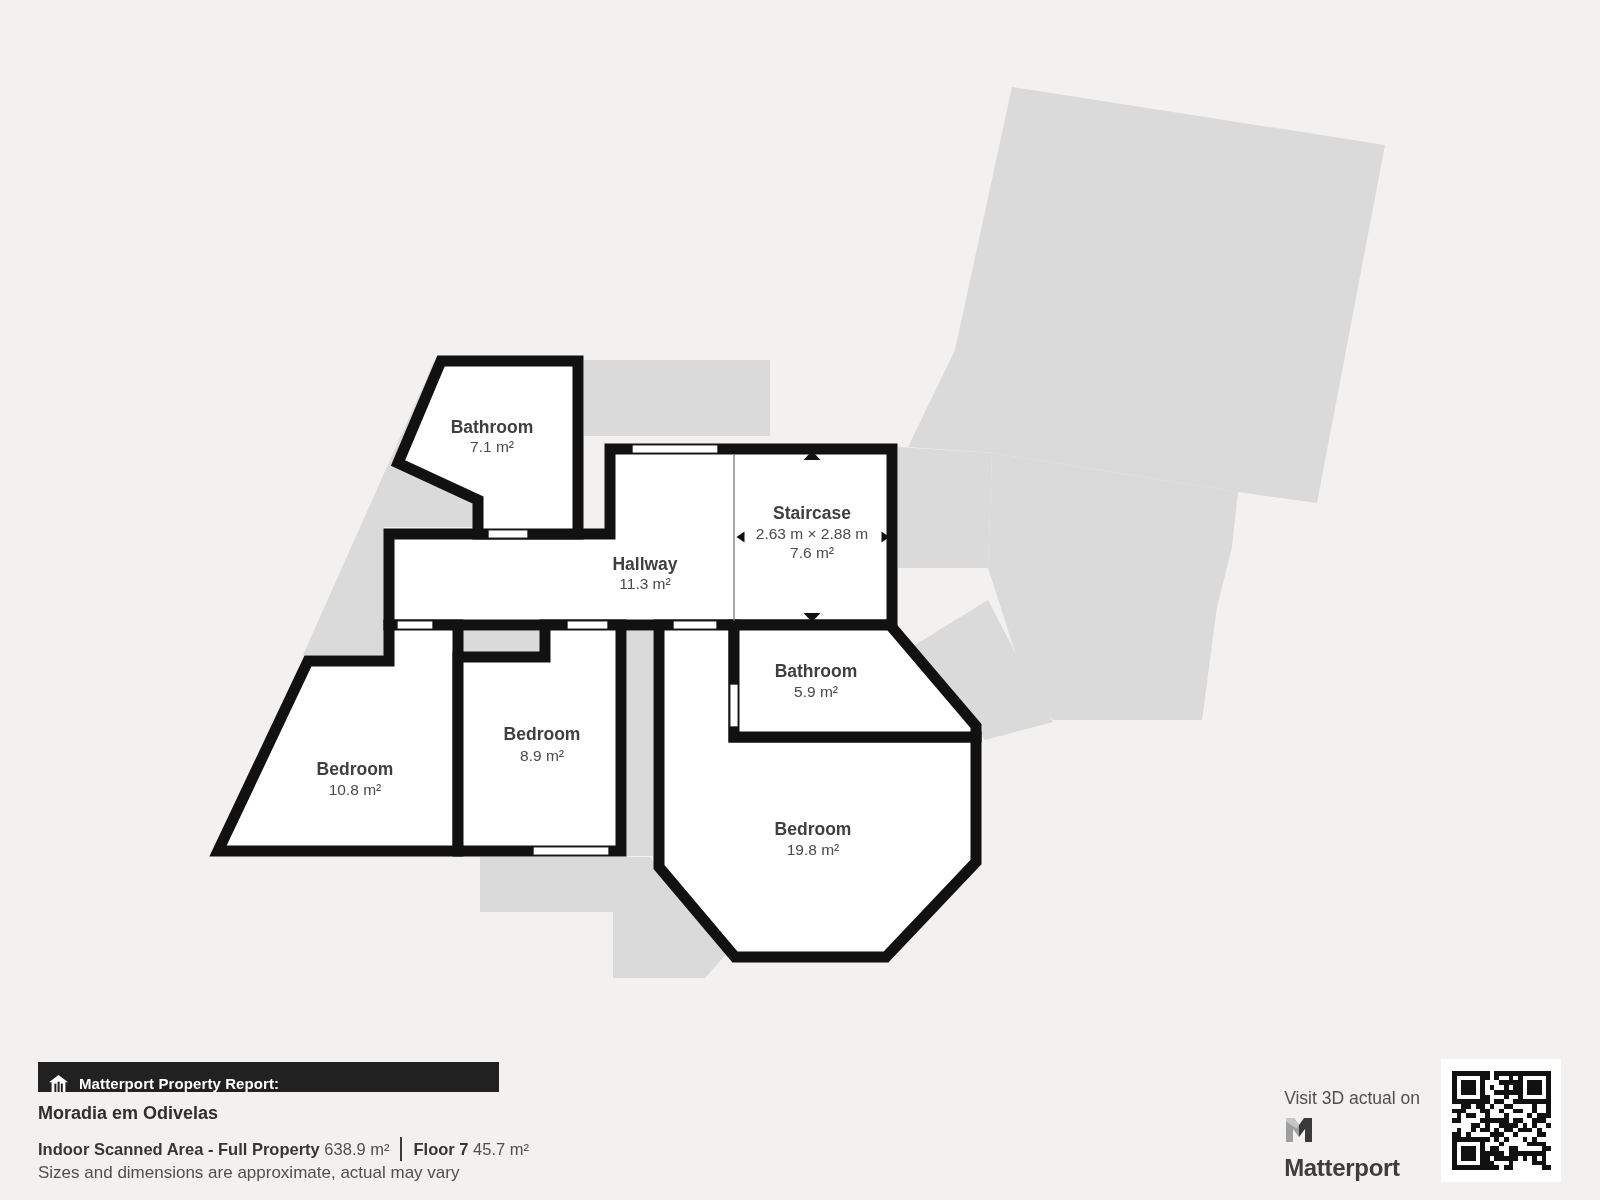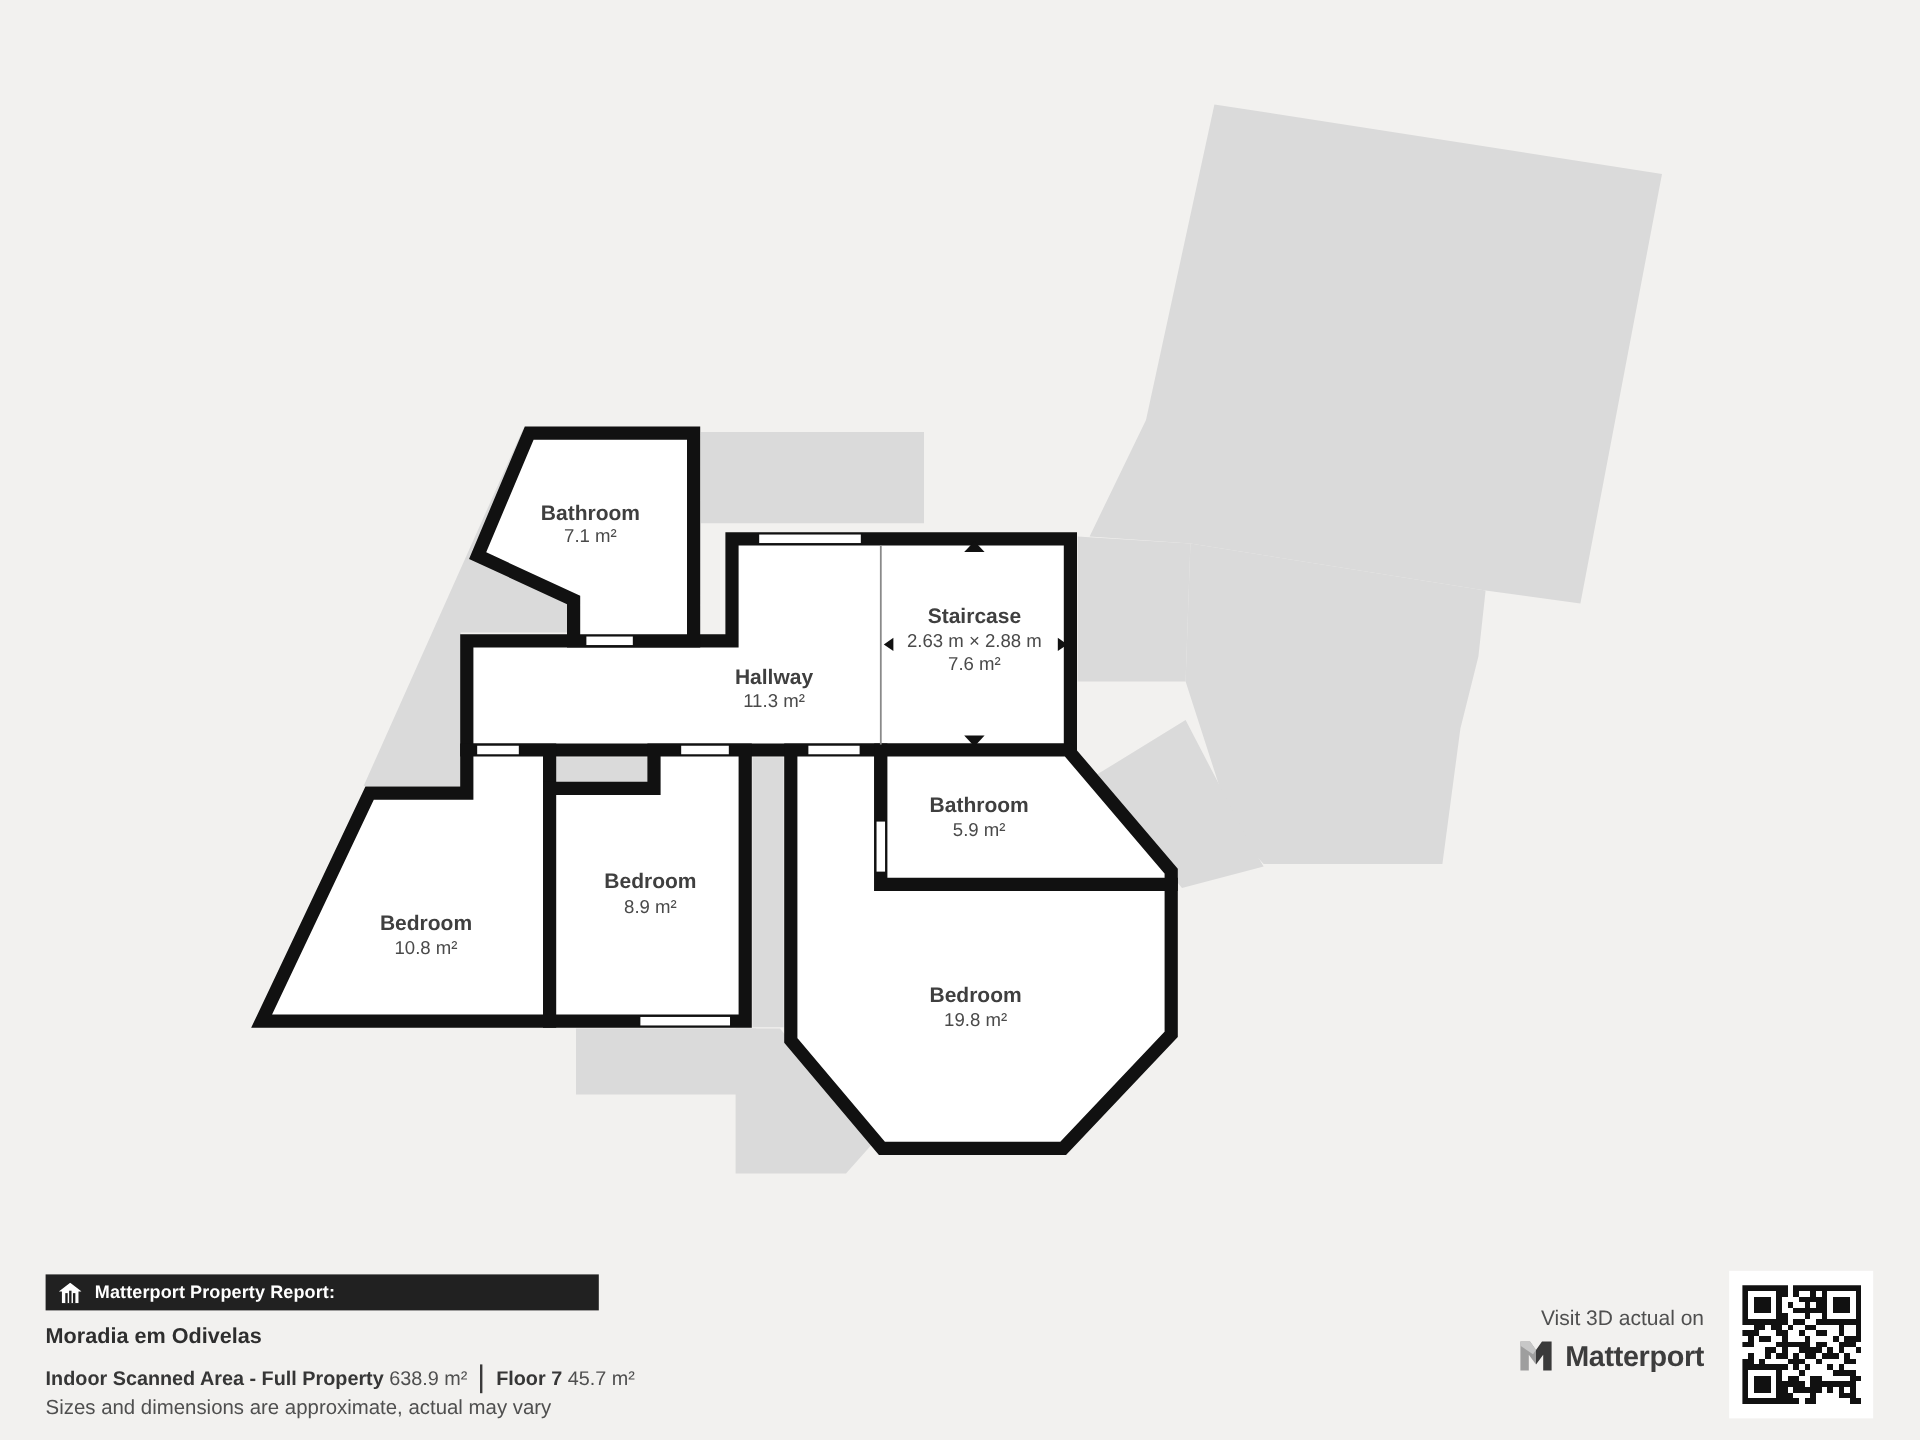--- a/index.html
+++ b/index.html
@@ -9,41 +9,41 @@
     font-family:"Liberation Sans", sans-serif;
     -webkit-font-smoothing:antialiased;
   }
   #plan-svg{position:absolute;left:0;top:0;}
   .room-name{font-family:"Liberation Sans",sans-serif;font-size:17.5px;font-weight:bold;fill:#3f3f3f;}
   .room-area{font-family:"Liberation Sans",sans-serif;font-size:15.5px;fill:#4a4a4a;}
   .room-dims{font-family:"Liberation Sans",sans-serif;font-size:15.5px;fill:#4a4a4a;}
 
   .report-bar{
     position:absolute;left:38px;top:1062px;width:461px;height:30px;
-    background:#212121;color:#fff;display:flex;align-items:center;gap:11px;
+    background:#212121;color:#fff;display:flex;align-items:flex-end;gap:11px;
     padding-left:11px;box-sizing:border-box;
   }
   .report-bar .bar-label{font-size:15px;font-weight:bold;letter-spacing:.1px;}
   .report-title{
     position:absolute;left:38px;top:1103px;font-size:18px;font-weight:bold;color:#2e2e2e;
   }
   .info-row{
     position:absolute;left:38px;top:1136px;display:flex;align-items:center;height:26px;
     font-size:16.5px;color:#4f4f4f;white-space:pre;justify-content:flex-end;
   }
   .info-row .lbl{font-weight:bold;color:#363636;}
   .info-divider{width:2px;height:24px;background:#3a3a3a;margin:0 11px;}
   .disclaimer{
     position:absolute;left:38px;top:1163px;font-size:17px;color:#4f4f4f;
   }
   .promo{
     position:absolute;right:180px;top:1088px;text-align:right;
   }
   .promo .visit{font-size:17.5px;color:#4f4f4f;margin:0 0 6px 0;}
-  .brand-row{display:flex;align-items:flex-end;justify-content:flex-end;gap:9px;}
+  .brand-row{display:flex;align-items:flex-start;justify-content:flex-end;gap:9px;flex-direction:column;}
   .brand-word{font-size:24px;font-weight:bold;color:#3d3d3d;letter-spacing:-.3px;}
   .qr-box{
     position:absolute;left:1441px;top:1059px;width:120px;height:123px;background:#fff;
     display:flex;align-items:center;justify-content:center;
   }
 </style>
 </head>
 <body>
 
 <svg id="plan-svg" width="1600" height="1200" viewBox="0 0 1600 1200">

